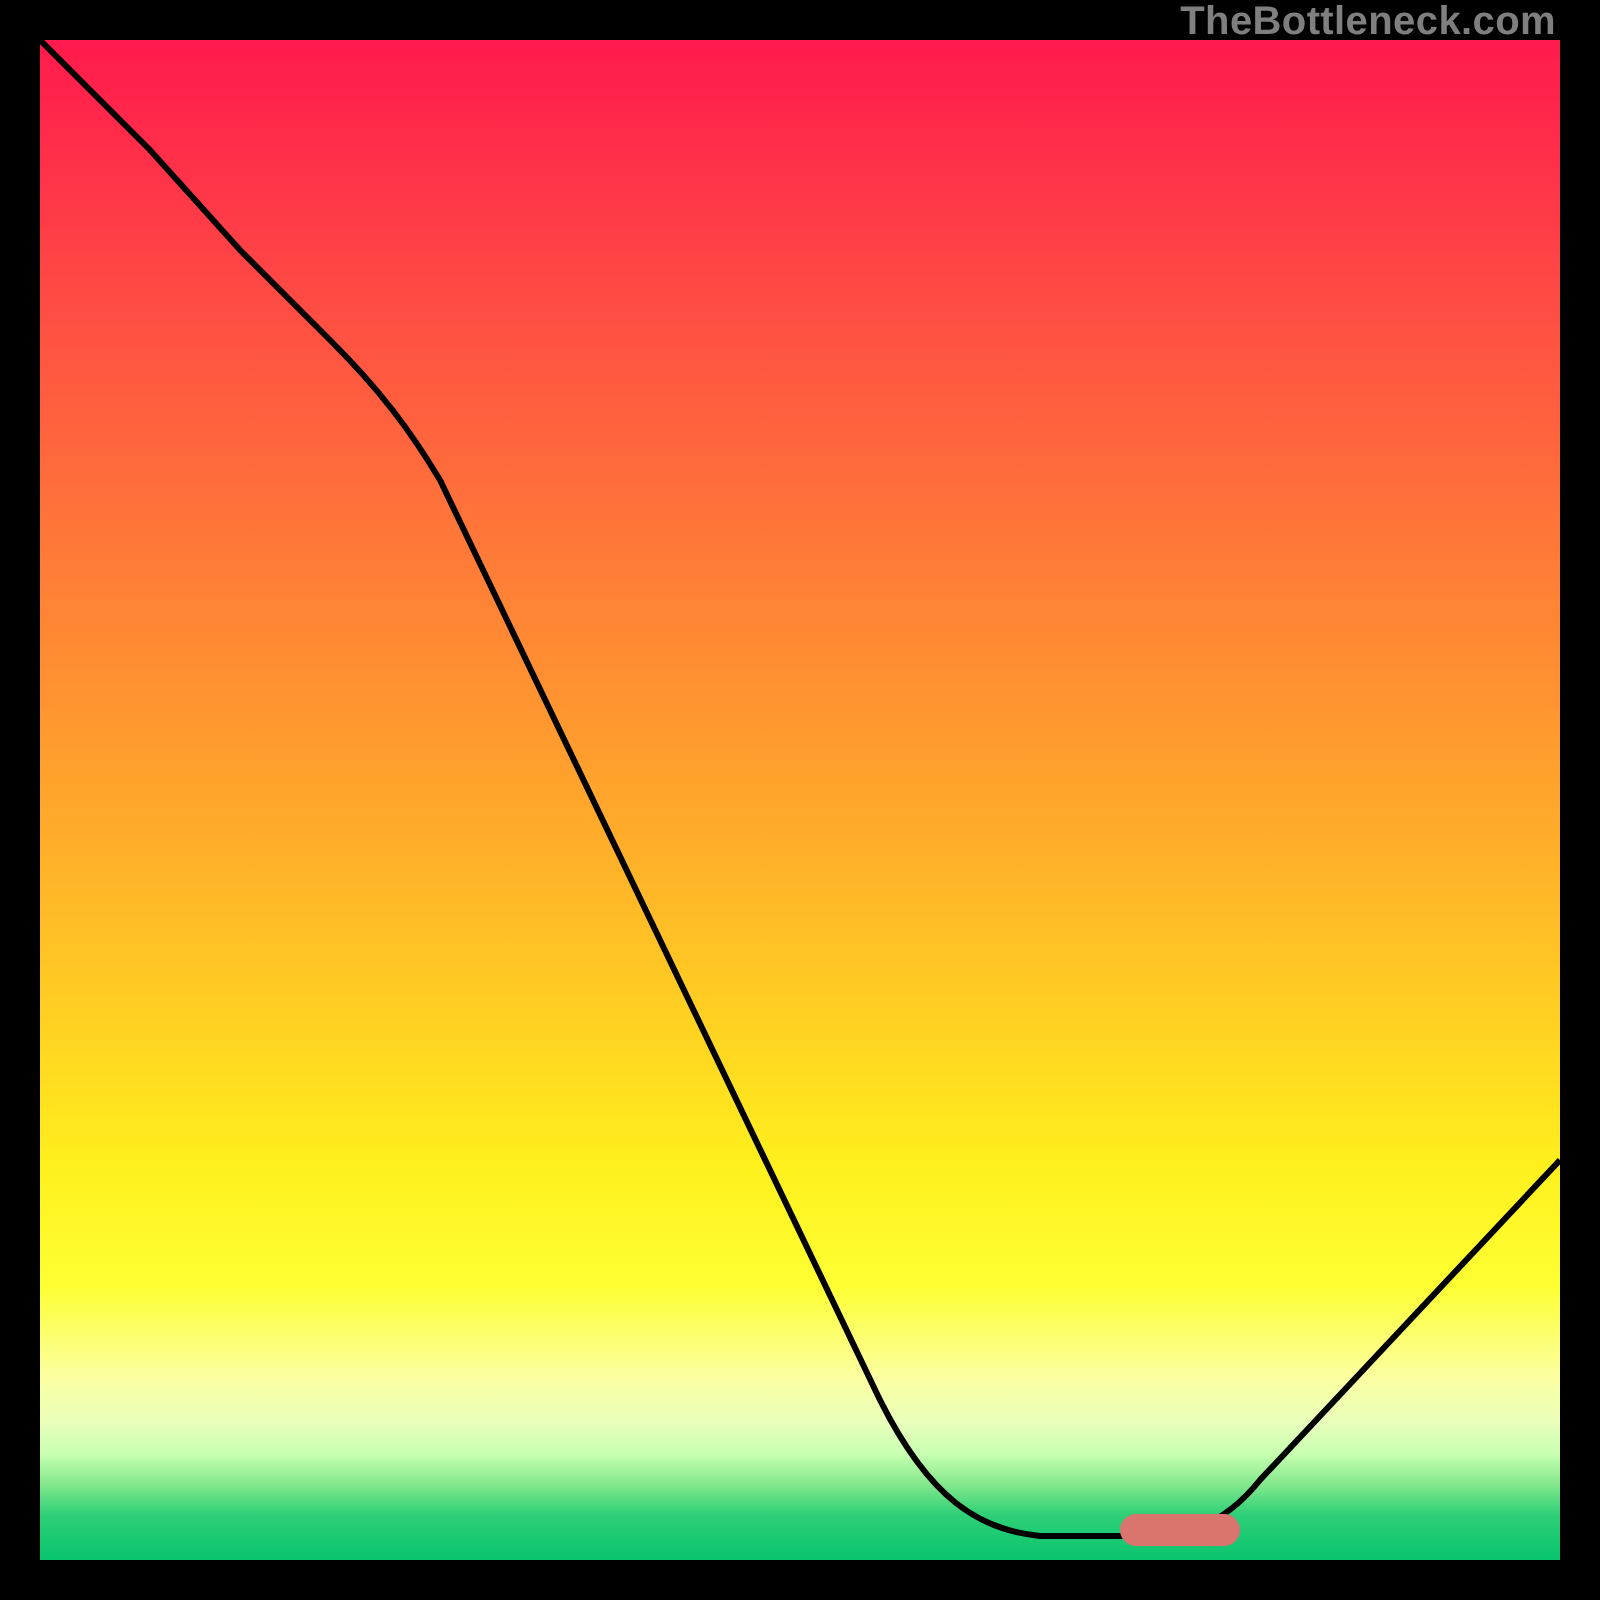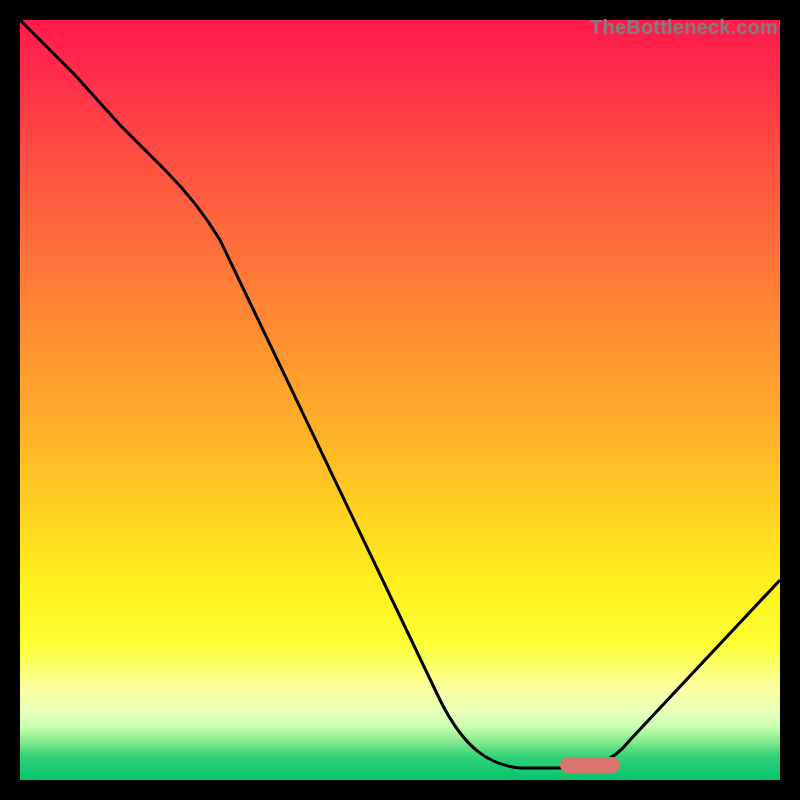--- a/index.html
+++ b/index.html
@@ -32,21 +32,21 @@
   }
 
   .plot-svg {
     position: absolute;
     left: 0; top: 0;
     width: 100%; height: 100%;
   }
 
   .watermark {
     position: absolute;
-    top: 16px;
+    top: 0px;
     right: 22px;
     font-family: Arial, Helvetica, sans-serif;
     font-size: 20px;
     font-weight: bold;
     color: #7f7f7f;
     letter-spacing: 0.2px;
   }
 </style>
 </head>
 <body>

